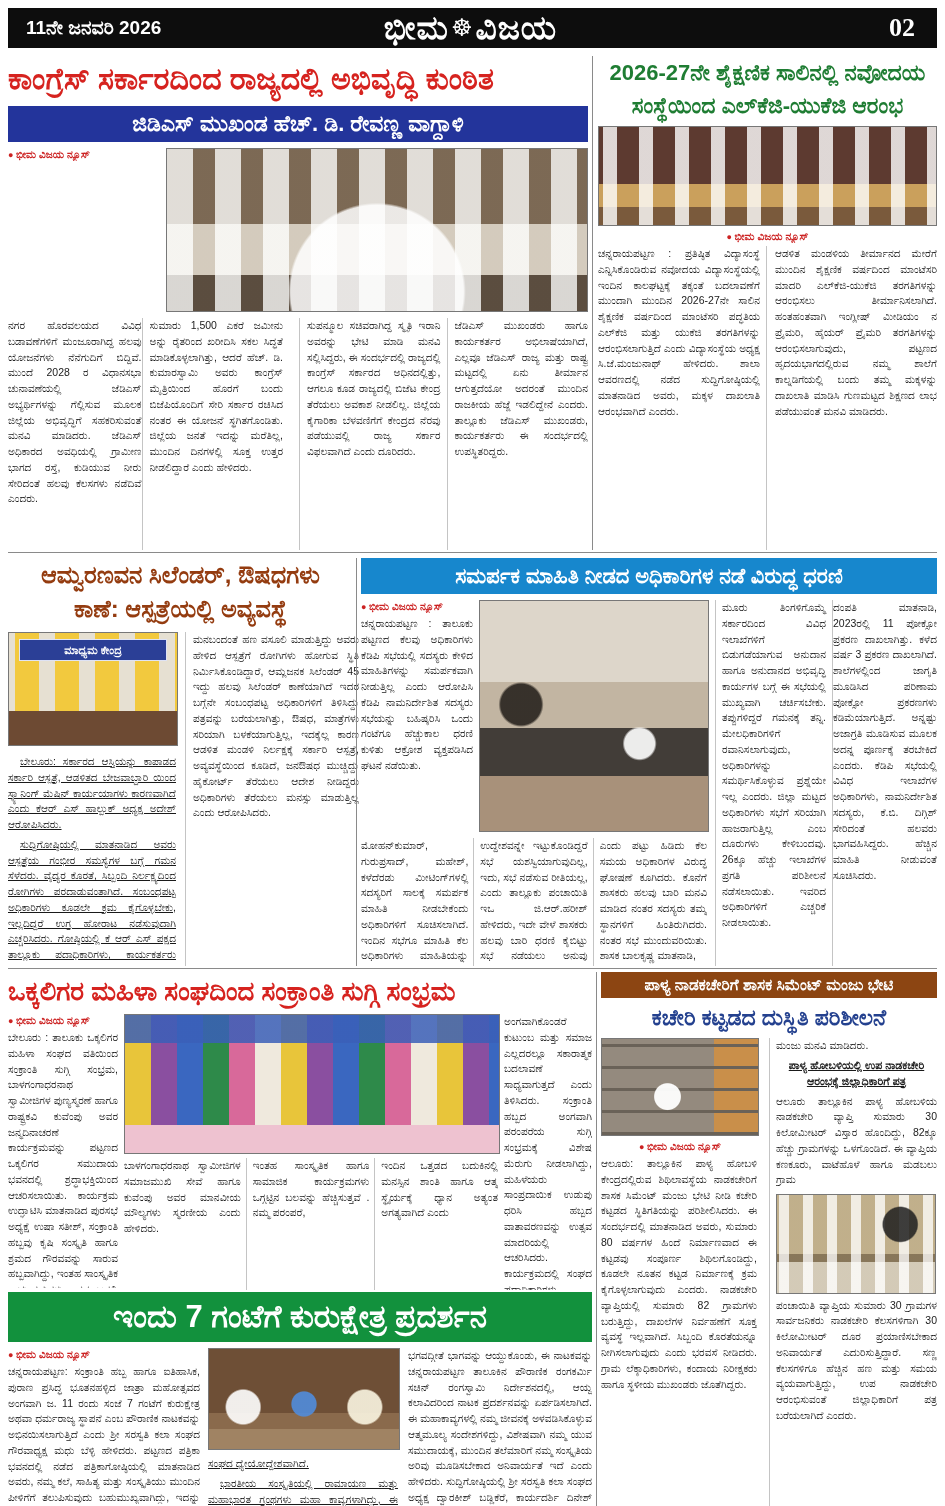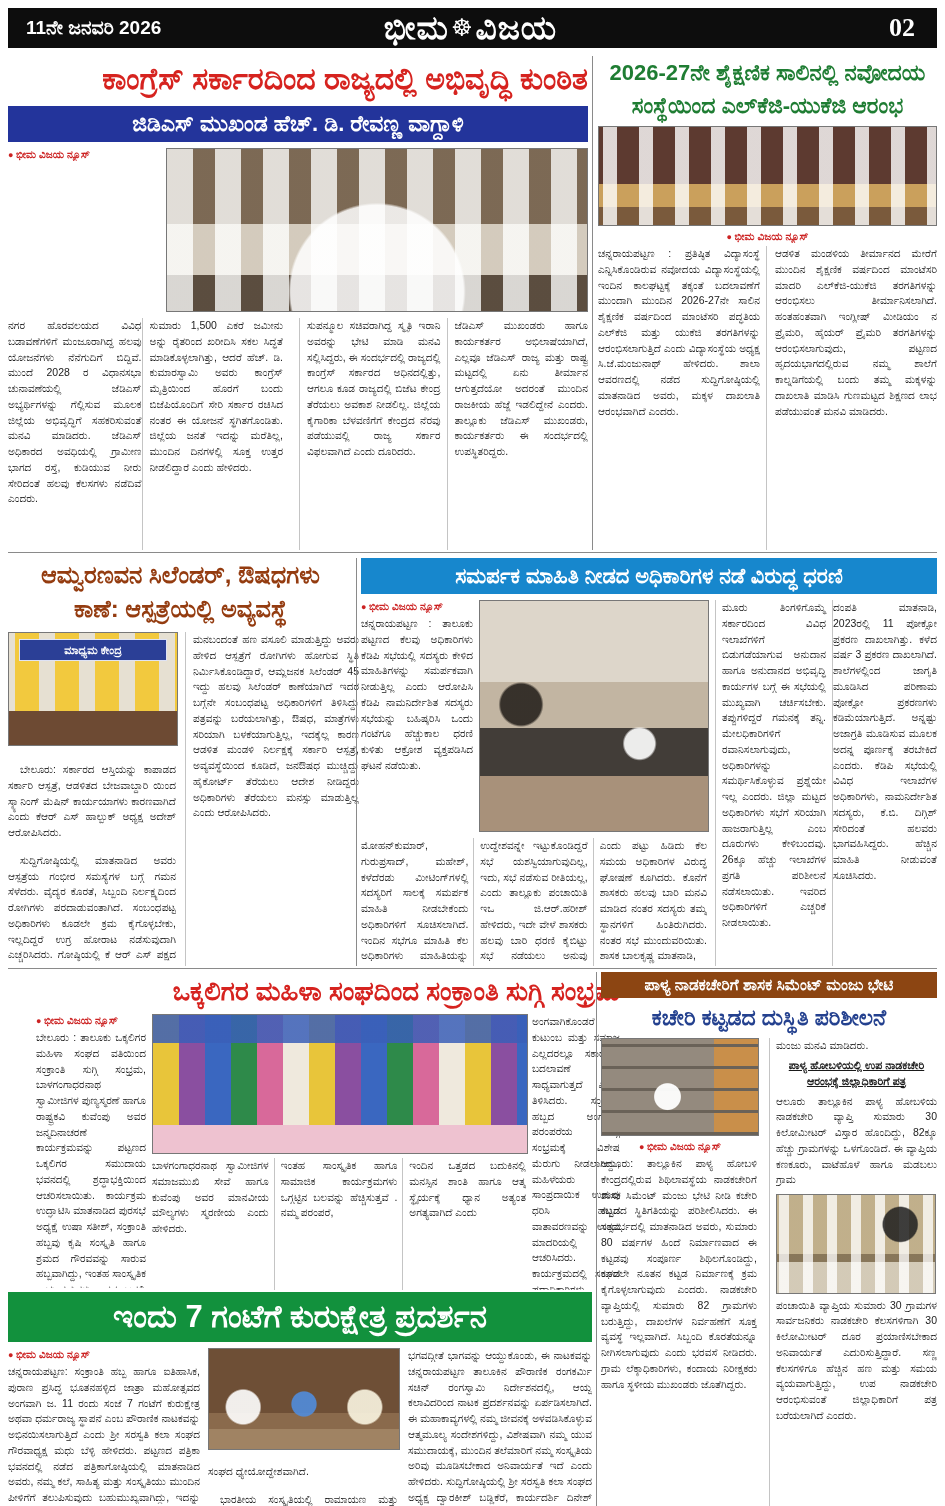--- a/index.html
+++ b/index.html
@@ -6,29 +6,29 @@
   .page{position:relative;width:945px;height:1506px;background:#ffffff;margin:0 auto;
         font-family:"Liberation Sans","DejaVu Sans",sans-serif;color:#1a1a1a;overflow:hidden;}
   .abs{position:absolute;}
   
   .mast{background:#0d0d0d;color:#fff;display:flex;align-items:center;}
   .mast-date{font-size:19px;font-weight:bold;padding-left:18px;width:250px;}
   .mast-title{flex:1;text-align:center;font-size:33px;font-weight:bold;letter-spacing:1px;display:flex;align-items:center;justify-content:center;gap:2px;}
   .wheel{font-size:24px;line-height:1;}
   .mast-page{width:250px;text-align:right;padding-right:22px;font-family:"Liberation Serif","DejaVu Serif",serif;font-size:26px;font-weight:bold;}
   
-  .hl-red{color:#d6231f;font-weight:bold;text-align:right;}
+  .hl-red{color:#d6231f;font-weight:bold;text-align:left;}
   .hl-green{color:#1f7d33;font-weight:bold;text-align:center;}
   .hl-brown{color:#943c10;font-weight:bold;text-align:center;}
   .hl-blue{color:#24418f;font-weight:bold;text-align:center;}
   .bar{color:#fff;font-weight:bold;text-align:center;overflow:hidden;}
   .nowrap{white-space:nowrap;overflow:hidden;}
   
   .bt{font-size:10.5px;line-height:1.5;text-align:justify;overflow:hidden;}
-  .bt p{margin:12px 0 4px 0;text-indent:12px;}
+  .bt p{margin:4px 0 4px 0;text-indent:12px;text-decoration:underline;}
   .byline{color:#cc2222;font-weight:bold;font-size:10.5px;margin-bottom:3px;overflow:hidden;white-space:nowrap;}
   .byline::before{content:"● ";font-size:9px;}
   .colrule{border-right:1px solid #c4c4c4;}
   .vrule{background:#8a8a8a;}
   .hrule{background:#8a8a8a;}
   .ul-head{font-weight:bold;text-decoration:underline;text-align:center;font-size:11px;line-height:1.45;margin:4px 0;}
   
   .photo{border:1px solid #777;overflow:hidden;position:absolute;}
   .ph-a{background:
     radial-gradient(circle at 50% 88%, rgba(255,255,255,.85) 0 34%, transparent 35%),
@@ -141,21 +141,21 @@
         <div class="bt colrule" style="flex:1;padding-right:5px;">ಉದ್ದೇಶವನ್ನೇ ಇಟ್ಟುಕೊಂಡಿದ್ದರೆ ಸಭೆ ಯಶಸ್ವಿಯಾಗುವುದಿಲ್ಲ, ಇದು, ಸಭೆ ನಡೆಸುವ ರೀತಿಯಲ್ಲ, ಎಂದು ತಾಲ್ಲೂಕು ಪಂಚಾಯಿತಿ ಇಒ ಜಿ.ಆರ್.ಹರೀಶ್ ಹೇಳಿದರು, ಇದೇ ವೇಳೆ ಶಾಸಕರು ಹಲವು ಬಾರಿ ಧರಣಿ ಕೈಬಿಟ್ಟು ಸಭೆ ನಡೆಯಲು ಅನುವು ಮಾಡಿಕೊಡುವಂತೆ ವಿನಂತಿಸಿದರು, ಈ ವೇಳೆ ಕೆಡಿಪಿ</div>
         <div class="bt" style="flex:1;">ಎಂದು ಪಟ್ಟು ಹಿಡಿದು ಕೆಲ ಸಮಯ ಅಧಿಕಾರಿಗಳ ವಿರುದ್ಧ ಘೋಷಣೆ ಕೂಗಿದರು. ಕೊನೆಗೆ ಶಾಸಕರು ಹಲವು ಬಾರಿ ಮನವಿ ಮಾಡಿದ ನಂತರ ಸದಸ್ಯರು ತಮ್ಮ ಸ್ಥಾನಗಳಿಗೆ ಹಿಂತಿರುಗಿದರು. ನಂತರ ಸಭೆ ಮುಂದುವರಿಯಿತು. ಶಾಸಕ ಬಾಲಕೃಷ್ಣ ಮಾತನಾಡಿ,</div>
       </div>
       <div class="bt colrule" style="position:absolute;left:354px;top:0;width:104px;height:366px;padding-right:6px;border-left:1px solid #c4c4c4;padding-left:6px;">ಮೂರು ತಿಂಗಳಿಗೊಮ್ಮೆ ಸರ್ಕಾರದಿಂದ ವಿವಿಧ ಇಲಾಖೆಗಳಿಗೆ ಬಿಡುಗಡೆಯಾಗುವ ಅನುದಾನ ಹಾಗೂ ಅನುದಾನದ ಅಭಿವೃದ್ಧಿ ಕಾರ್ಯಗಳ ಬಗ್ಗೆ ಈ ಸಭೆಯಲ್ಲಿ ಮುಖ್ಯವಾಗಿ ಚರ್ಚಿಸಬೇಕು. ತಪ್ಪುಗಳಿದ್ದರೆ ಗಮನಕ್ಕೆ ತನ್ನಿ. ಮೇಲಧಿಕಾರಿಗಳಿಗೆ ರವಾನಿಸಲಾಗುವುದು, ಅಧಿಕಾರಿಗಳನ್ನು ಸಮರ್ಥಿಸಿಕೊಳ್ಳುವ ಪ್ರಶ್ನೆಯೇ ಇಲ್ಲ ಎಂದರು. ಜಿಲ್ಲಾ ಮಟ್ಟದ ಅಧಿಕಾರಿಗಳು ಸಭೆಗೆ ಸರಿಯಾಗಿ ಹಾಜರಾಗುತ್ತಿಲ್ಲ ಎಂಬ ದೂರುಗಳು ಕೇಳಿಬಂದವು. 26ಕ್ಕೂ ಹೆಚ್ಚು ಇಲಾಖೆಗಳ ಪ್ರಗತಿ ಪರಿಶೀಲನೆ ನಡೆಸಲಾಯಿತು. ಇವರಿದ ಅಧಿಕಾರಿಗಳಿಗೆ ಎಚ್ಚರಿಕೆ ನೀಡಲಾಯಿತು.</div>
       <div class="bt" style="position:absolute;left:472px;top:0;width:104px;height:366px;">ದಂಪತಿ ಮಾತನಾಡಿ, 2023ರಲ್ಲಿ 11 ಪೋಕ್ಸೋ ಪ್ರಕರಣ ದಾಖಲಾಗಿತ್ತು. ಕಳೆದ ವರ್ಷ 3 ಪ್ರಕರಣ ದಾಖಲಾಗಿದೆ. ಶಾಲೆಗಳಲ್ಲಿಂದ ಜಾಗೃತಿ ಮೂಡಿಸಿದ ಪರಿಣಾಮ ಪೋಕ್ಸೋ ಪ್ರಕರಣಗಳು ಕಡಿಮೆಯಾಗುತ್ತಿದೆ. ಅನ್ನಷ್ಟು ಅಜಾಗ್ರತಿ ಮೂಡಿಸುವ ಮೂಲಕ ಅದನ್ನ ಪೂರ್ಣಕ್ಕೆ ತರಬೇಕಿದೆ ಎಂದರು. ಕೆಡಿಪಿ ಸಭೆಯಲ್ಲಿ ವಿವಿಧ ಇಲಾಖೆಗಳ ಅಧಿಕಾರಿಗಳು, ನಾಮನಿರ್ದೇಶಿತ ಸದಸ್ಯರು, ಕೆ.ಬಿ. ದಿಗ್ಗಿಶ್ ಸೇರಿದಂತೆ ಹಲವರು ಭಾಗವಹಿಸಿದ್ದರು. ಹೆಚ್ಚಿನ ಮಾಹಿತಿ ನೀಡುವಂತೆ ಸೂಚಿಸಿದರು.</div>
     </div>
   </div>
 
   <div class="abs hrule" style="left:8px;top:968px;width:929px;height:1px;"></div>
 
-  <div class="abs" style="left:8px;top:972px;width:584px;height:318px;margin-left:28px;">
+  <div class="abs" style="left:8px;top:972px;width:584px;height:318px;">
     <div class="hl-red nowrap" style="font-size:26px;line-height:38px;">ಒಕ್ಕಲಿಗರ ಮಹಿಳಾ ಸಂಘದಿಂದ ಸಂಕ್ರಾಂತಿ ಸುಗ್ಗಿ ಸಂಭ್ರಮ</div>
     <div class="abs" style="left:0;top:42px;width:584px;height:276px;">
       <div class="abs" style="left:0;top:0;width:110px;height:276px;">
         <div class="byline">ಭೀಮ ವಿಜಯ ನ್ಯೂಸ್</div>
         <div class="bt" style="height:258px;">ಬೇಲೂರು : ತಾಲೂಕು ಒಕ್ಕಲಿಗರ ಮಹಿಳಾ ಸಂಘದ ವತಿಯಿಂದ ಸಂಕ್ರಾಂತಿ ಸುಗ್ಗಿ ಸಂಭ್ರಮ, ಬಾಳಗಂಗಾಧರನಾಥ ಸ್ವಾಮೀಜಿಗಳ ಪುಣ್ಯಸ್ಮರಣೆ ಹಾಗೂ ರಾಷ್ಟ್ರಕವಿ ಕುವೆಂಪು ಅವರ ಜನ್ಮದಿನಾಚರಣೆ ಕಾರ್ಯಕ್ರಮವನ್ನು ಪಟ್ಟಣದ ಒಕ್ಕಲಿಗರ ಸಮುದಾಯ ಭವನದಲ್ಲಿ ಶ್ರದ್ಧಾಭಕ್ತಿಯಿಂದ ಆಚರಿಸಲಾಯಿತು. ಕಾರ್ಯಕ್ರಮ ಉದ್ಘಾಟಿಸಿ ಮಾತನಾಡಿದ ಪುರಸಭೆ ಅಧ್ಯಕ್ಷೆ ಉಷಾ ಸತೀಶ್, ಸಂಕ್ರಾಂತಿ ಹಬ್ಬವು ಕೃಷಿ ಸಂಸ್ಕೃತಿ ಹಾಗೂ ಶ್ರಮದ ಗೌರವವನ್ನು ಸಾರುವ ಹಬ್ಬವಾಗಿದ್ದು, ಇಂತಹ ಸಾಂಸ್ಕೃತಿಕ ಕಾರ್ಯಕ್ರಮಗಳು ಸಮಾಜದಲ್ಲಿ ಏಕತೆ, ಸಂಸ್ಕೃತಿ ಮತ್ತು ಪರಂಪರೆಯ ಮೌಲ್ಯಗಳನ್ನು ಉಳಿಸುವಲ್ಲಿ ಪ್ರಮುಖ ಪಾತ್ರ ವಹಿಸುತ್ತವೆ ಹಾಗ</div>
       </div>
       <div class="photo ph-e" style="left:116px;top:0;width:374px;height:138px;"></div>
       <div class="abs" style="left:116px;top:144px;width:374px;height:132px;display:flex;gap:6px;">
         <div class="cap colrule" style="flex:1;padding-right:5px;">ಬಾಳಗಂಗಾಧರನಾಥ ಸ್ವಾಮೀಜಿಗಳ ಸಮಾಜಮುಖಿ ಸೇವೆ ಹಾಗೂ ಕುವೆಂಪು ಅವರ ಮಾನವೀಯ ಮೌಲ್ಯಗಳು ಸ್ಮರಣೀಯ ಎಂದು ಹೇಳಿದರು.</div>
         <div class="cap colrule" style="flex:1;padding-right:5px;">ಇಂತಹ ಸಾಂಸ್ಕೃತಿಕ ಹಾಗೂ ಸಾಮಾಜಿಕ ಕಾರ್ಯಕ್ರಮಗಳು ಒಗ್ಗಟ್ಟಿನ ಬಲವನ್ನು ಹೆಚ್ಚಿಸುತ್ತವೆ . ನಮ್ಮ ಪರಂಪರೆ,</div>

